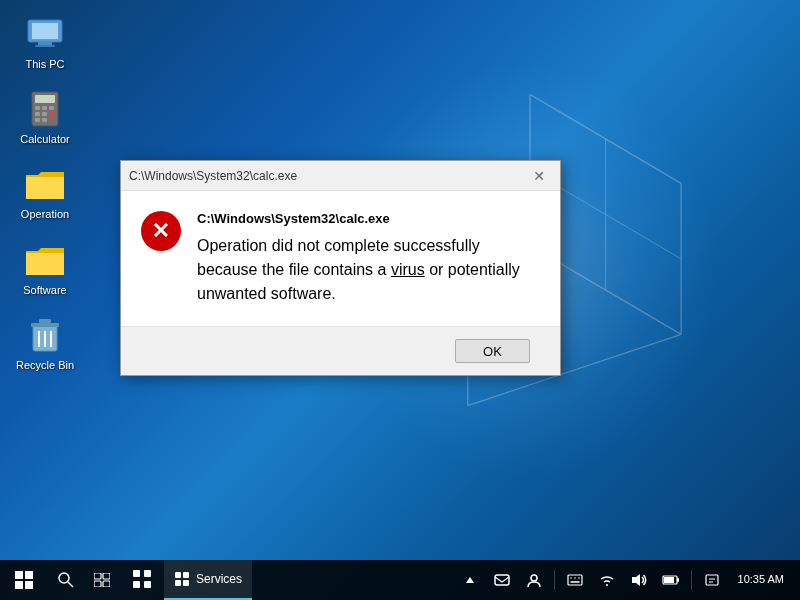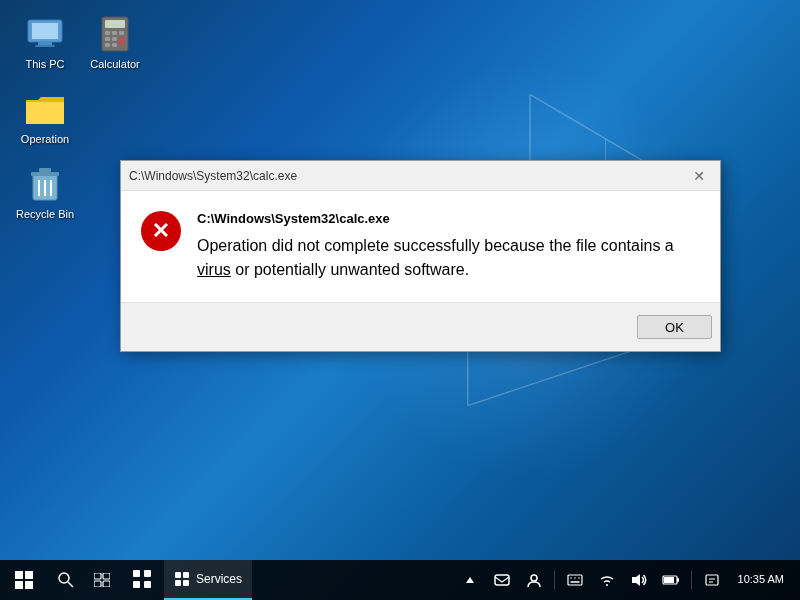--- a/index.html
+++ b/index.html
@@ -38,20 +38,22 @@
       position: absolute;
       top: 10px;
       left: 10px;
       display: flex;
       flex-direction: column;
       gap: 10px;
     }
 
     .icon-row {
       display: flex;
+      gap: 10px;
+      flex-direction: column;
     }
 
     .desktop-icon {
       width: 70px;
       display: flex;
       flex-direction: column;
       align-items: center;
       cursor: pointer;
       padding: 4px;
       border-radius: 2px;
@@ -178,21 +180,21 @@
       cursor: pointer;
       height: 40px;
       line-height: 1.4;
     }
 
     
     #dialog {
       position: absolute;
       top: 160px;
       left: 120px;
-      width: 601px;
+      width: 441px;
       background: #f0f0f0;
       border: 1px solid #999;
       box-shadow: 3px 3px 15px rgba(0,0,0,0.4);
       z-index: 200;
       font-size: 13px;
     }
 
     .dialog-titlebar {
       background: #f0f0f0;
       border-bottom: 1px solid #e0e0e0;
@@ -263,21 +265,21 @@
       font-size: 16px;
       line-height: 1.5;
     }
 
     .dialog-message .highlight {
       text-decoration: underline;
     }
 
     .dialog-footer {
       background: #f0f0f0;
-      padding: 12px 8px;
+      padding: 12px 30px;
       display: flex;
       justify-content: flex-end;
       border-top: 1px solid #e0e0e0;
     }
 
     .ok-button {
       min-width: 75px;
       height: 24px;
       background: #e1e1e1;
       border: 1px solid #adadad;
@@ -361,20 +363,31 @@
         <div class="icon-img">
           <svg width="38" height="30" viewBox="0 0 38 30">
             <path d="M0,6 L12,6 L15,3 L38,3 L38,30 L0,30 Z" fill="#e6b800"></path>
             <path d="M0,8 L38,8 L38,30 L0,30 Z" fill="#ffd84d"></path>
           </svg>
         </div>
         <span class="icon-label">Operation</span>
       </div>
     </div>
 
+    <div class="icon-row">
+      <div class="desktop-icon">
+        <div class="icon-img">
+          <svg width="38" height="30" viewBox="0 0 38 30">
+            <path d="M0,6 L12,6 L15,3 L38,3 L38,30 L0,30 Z" fill="#e6b800"></path>
+            <path d="M0,8 L38,8 L38,30 L0,30 Z" fill="#ffd84d"></path>
+          </svg>
+        </div>
+        <span class="icon-label">Software</span>
+      </div>
+    </div>
 
     <div class="icon-row">
       <div class="desktop-icon">
         <div class="icon-img">
           <svg width="32" height="36" viewBox="0 0 32 36">
             <rect x="4" y="8" width="24" height="26" rx="2" fill="#7ab3d4" stroke="#5a93b4" stroke-width="1"></rect>
             <rect x="2" y="6" width="28" height="4" rx="1" fill="#5a93b4"></rect>
             <rect x="10" y="2" width="12" height="4" rx="1" fill="#5a93b4"></rect>
             <line x1="10" y1="14" x2="10" y2="30" stroke="white" stroke-width="2"></line>
             <line x1="16" y1="14" x2="16" y2="30" stroke="white" stroke-width="2"></line>

